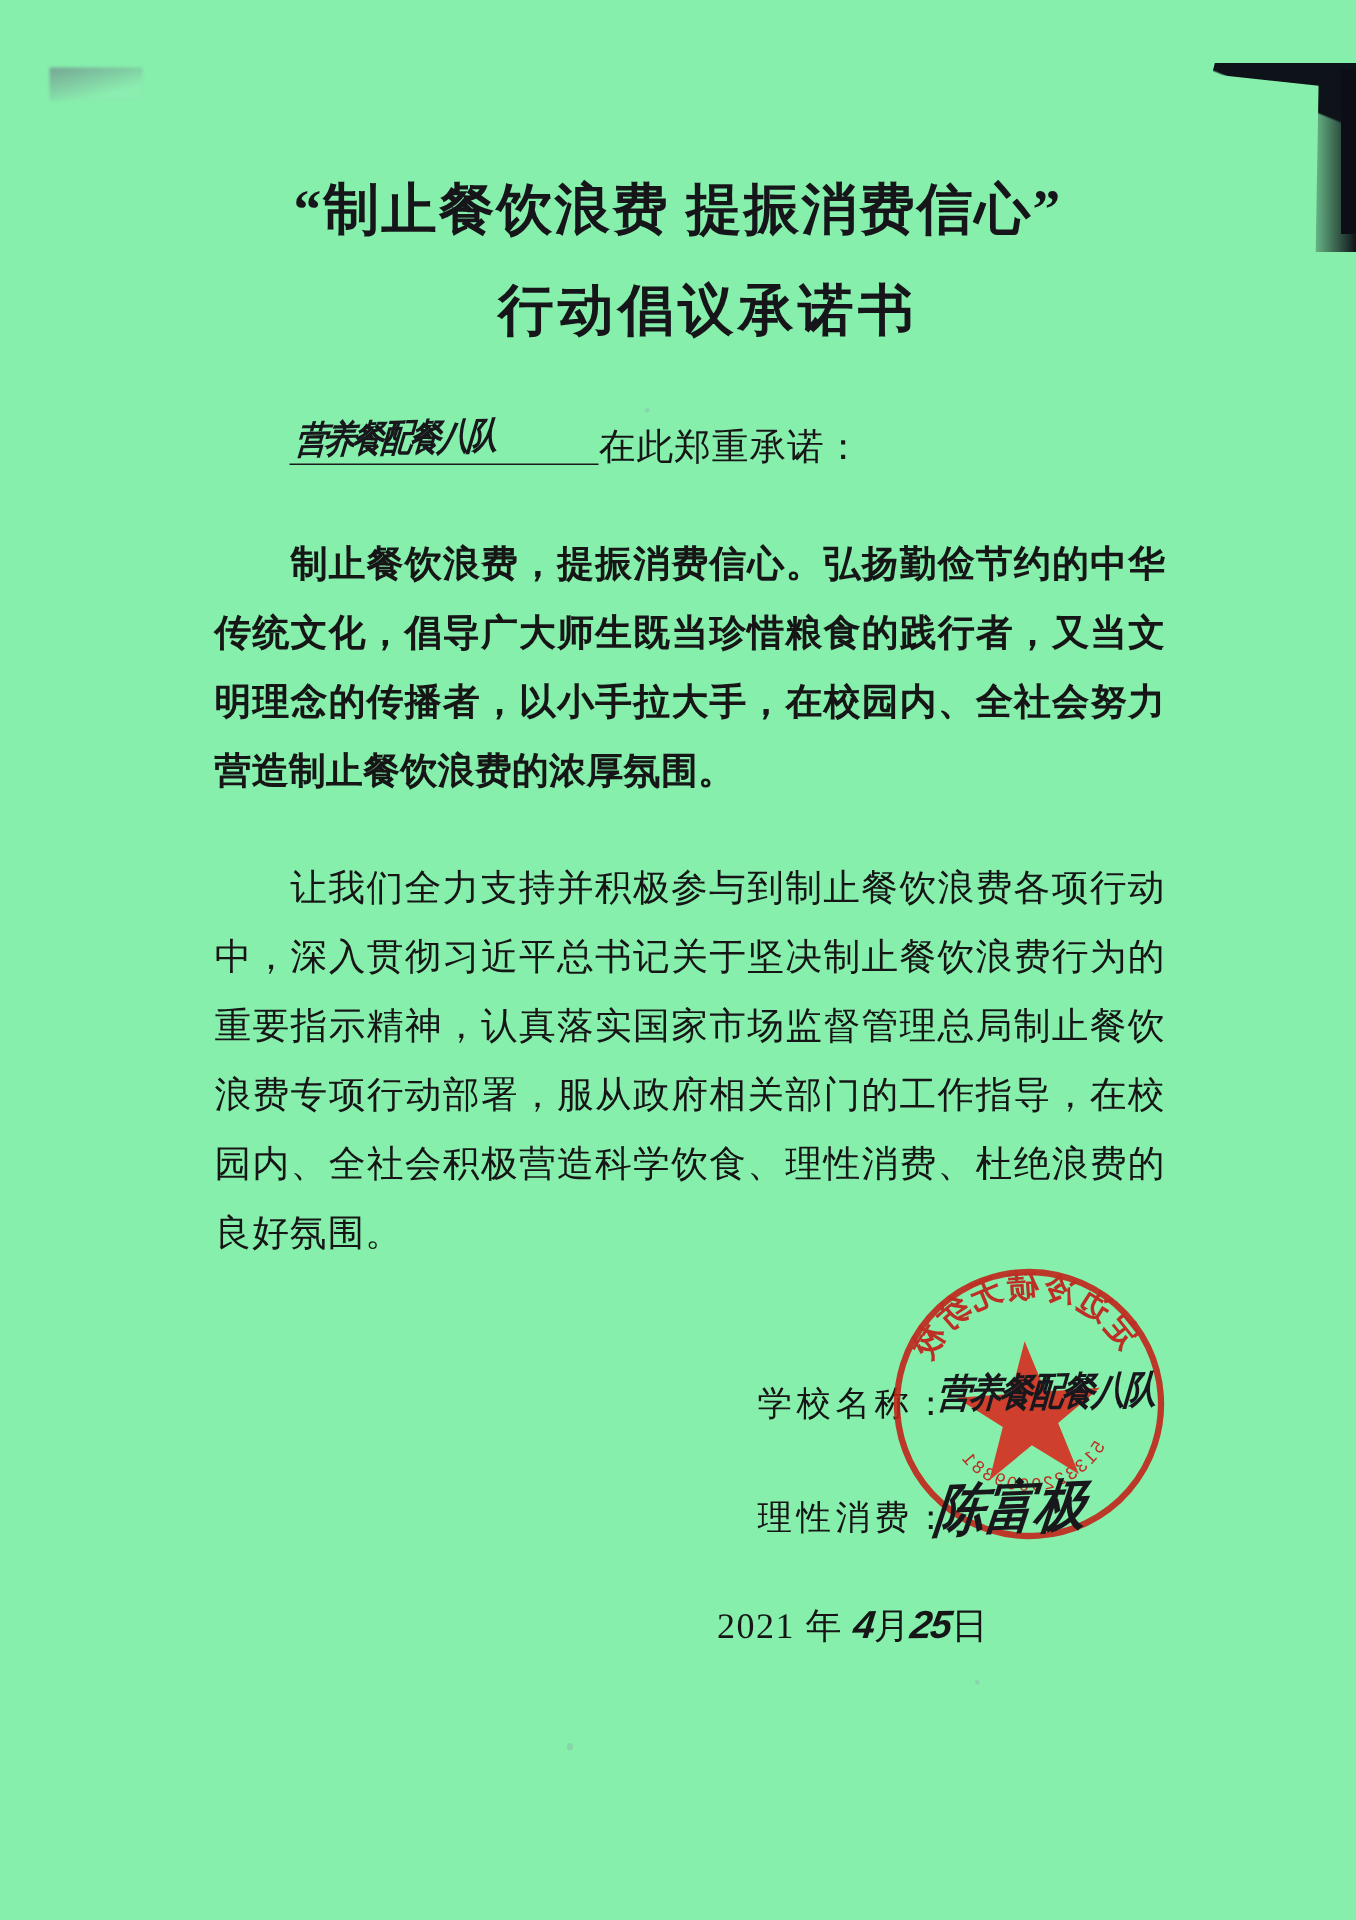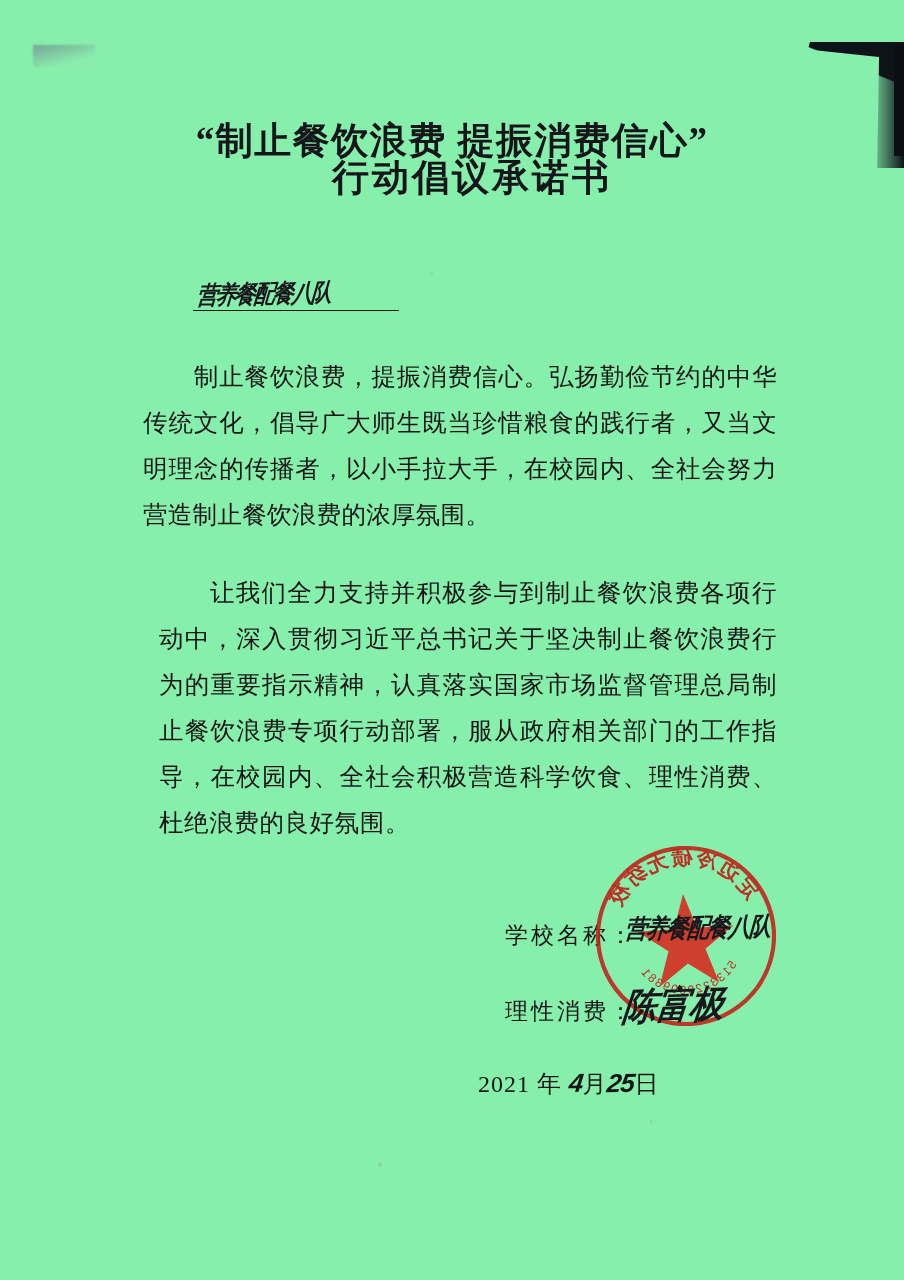--- a/index.html
+++ b/index.html
@@ -70,20 +70,21 @@
   .doc-title-2 {
     font-family: "Liberation Serif", "DejaVu Serif", serif;
     font-weight: 700;
     font-size: 37px;
     letter-spacing: 1.5px;
     color: #15151a;
     line-height: 1.0;
     white-space: nowrap;
   }
   .doc-title-2 {
+    margin-top: 30px;
     letter-spacing: 3px;
     padding-left: 40px;
   }
 
   
   .body-block {
     position: absolute;
     left: 143px;
     top: 276px;
     width: 634px;
@@ -94,25 +95,25 @@
     text-align: justify;
     text-align-last: left;
     text-justify: inter-character;
     letter-spacing: 0.6px;
     color: #161616;
     margin: 0;
   }
   .para .indent { display: inline-block; width: 2.05em; }
   .para-1 { margin-top: 0; }
   .para-2 {
-    font-weight: 400;
+    font-weight: 700;
     margin-top: 32px;
     letter-spacing: 0.3px;
   }
-  .para-3 { margin-top: 32px; margin-left: 16px; }
+  .para-3 { margin-top: 32px; }
 
   
   .hand-blank {
     display: inline-block;
     position: relative;
     width: 206px;
     height: 28px;
     vertical-align: -4px;
     border-bottom: 1.6px solid #1a1a1a;
     overflow: visible;
@@ -230,21 +231,21 @@
   <div class="paper-speck" style="left:650px; top:1120px; width:3px; height:3px;"></div>
   <div class="paper-speck" style="left:430px; top:272px; width:3px; height:3px;"></div>
 
   <div class="title-block">
     <div class="doc-title-1">“制止餐饮浪费  提振消费信心”</div>
     <div class="doc-title-2">行动倡议承诺书</div>
   </div>
 
   <div class="body-block">
 
-    <p class="para para-1"><span class="indent"></span><span class="hand-blank"><span class="hw">营养餐配餐八队</span></span></p>
+    <p class="para para-1"><span class="indent"></span><span class="hand-blank"><span class="hw">营养餐配餐八队</span></span><span>在此郑重承诺：</span></p>
 
     <p class="para para-2"><span class="indent"></span><span>制止餐饮浪费，提振消费信心。弘扬勤俭节约的中华传统文化，倡导广大师生既当珍惜粮食的践行者，又当文明理念的传播者，以小手拉大手，在校园内、全社会努力营造制止餐饮浪费的浓厚氛围。</span></p>
 
     <p class="para para-3"><span class="indent"></span><span>让我们全力支持并积极参与到制止餐饮浪费各项行动中，深入贯彻习近平总书记关于坚决制止餐饮浪费行为的重要指示精神，认真落实国家市场监督管理总局制止餐饮浪费专项行动部署，服从政府相关部门的工作指导，在校园内、全社会积极营造科学饮食、理性消费、杜绝浪费的良好氛围。</span></p>
 
   </div>
 
   <div class="seal">
     <svg viewBox="0 0 196 196" xmlns="http://www.w3.org/2000/svg">
       <defs>

